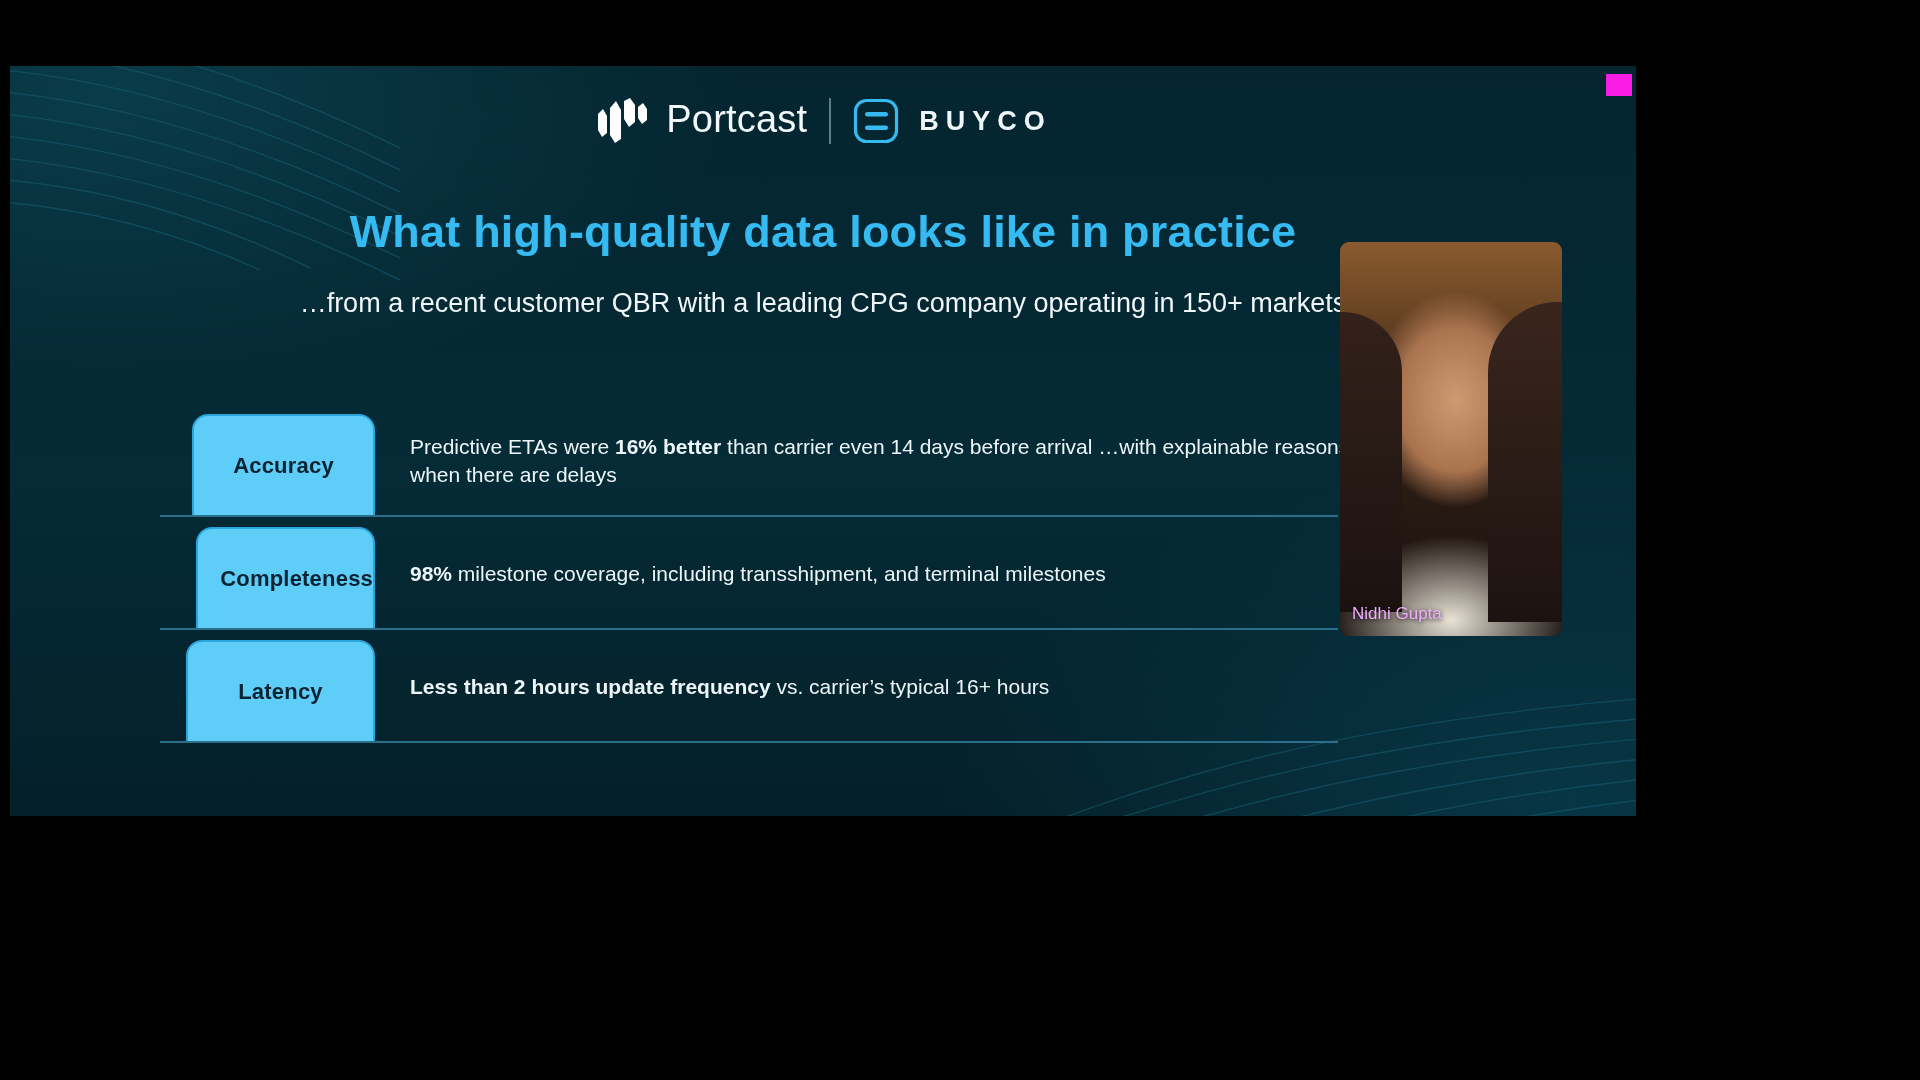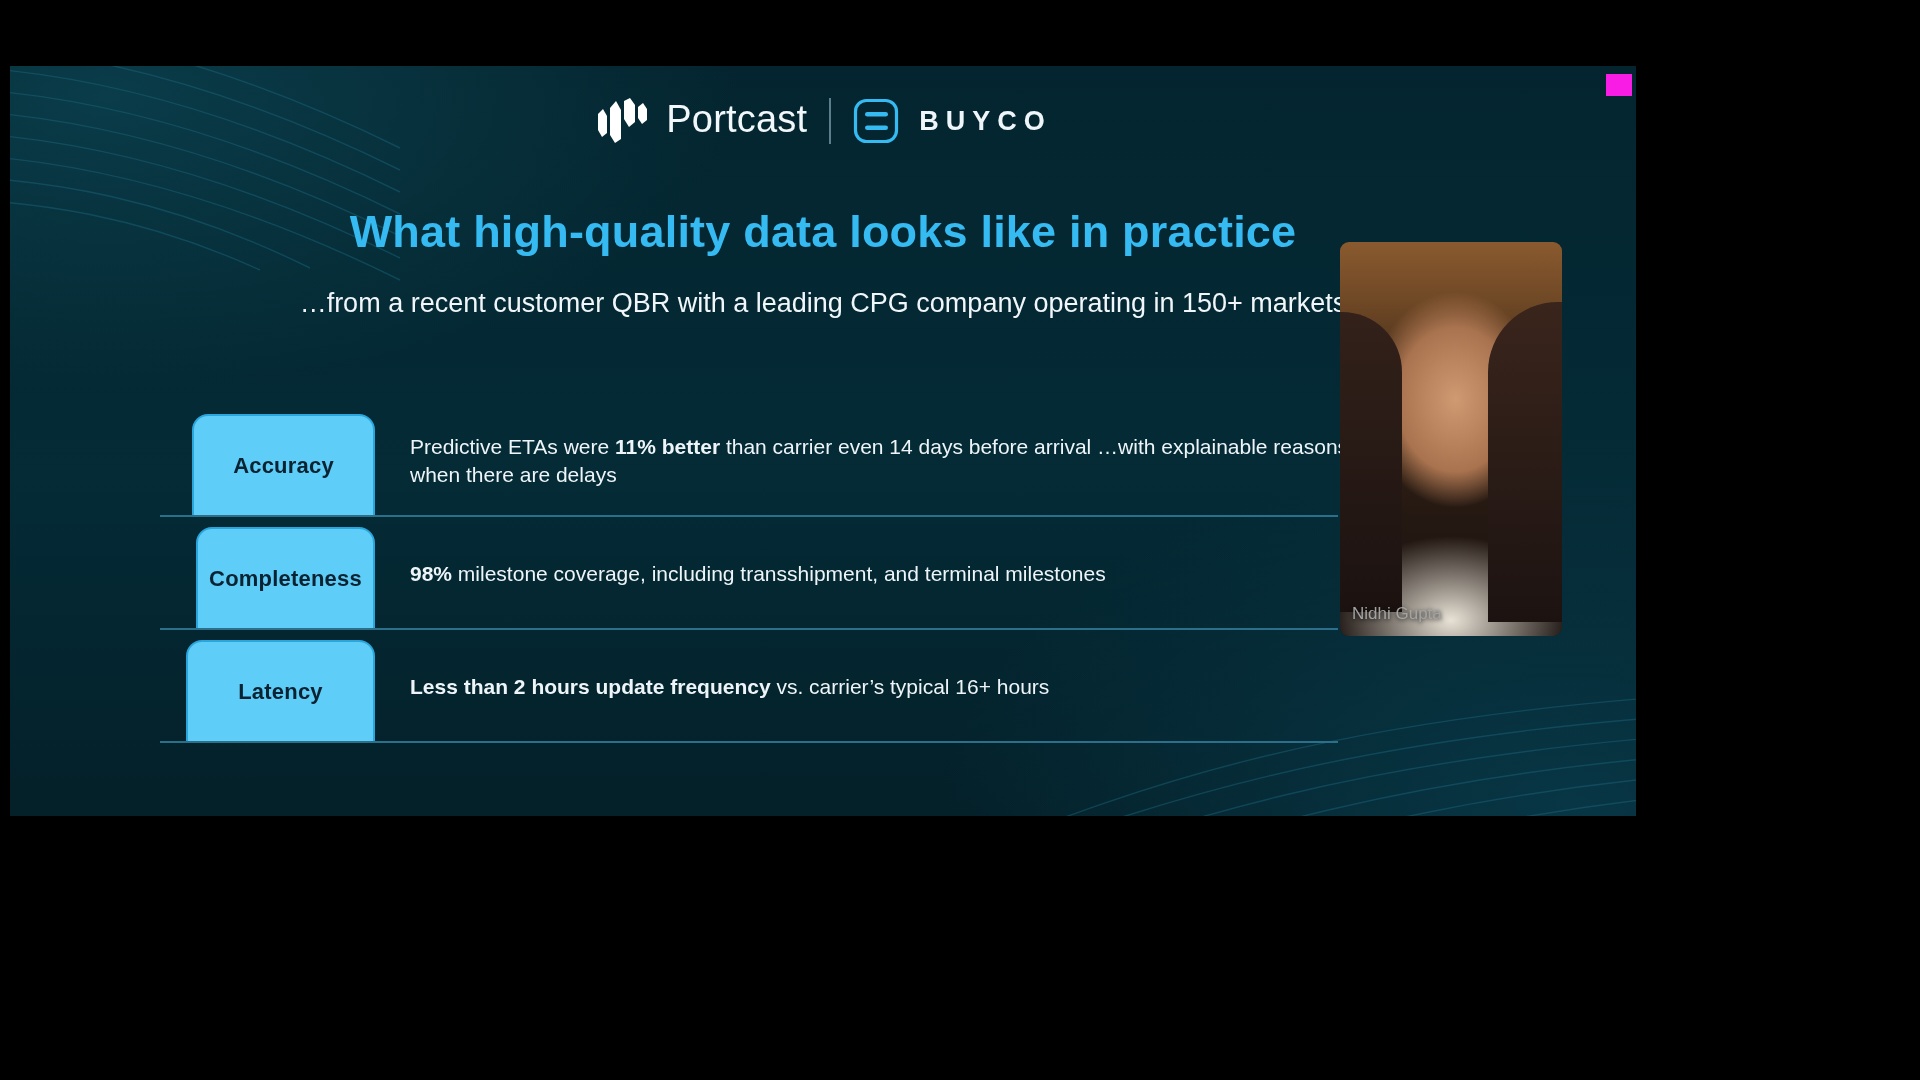--- a/index.html
+++ b/index.html
@@ -92,21 +92,21 @@
   .row-rule {
     position:absolute; left:0; right:72px; bottom:0;
     height:2px; background:#2b6f8a;
   }
 
   #row-accuracy     { height:113px; }
   #row-completeness { height:113px; }
   #row-latency      { height:113px; }
 
   #row-accuracy .pill     { left:32px; }
-  #row-completeness .pill { left:36px; }
+  #row-completeness .pill { left:36px;justify-content:flex-end; }
   #row-latency .pill      { left:26px; }
 
   
   #webcam {
     position:absolute; left:1340px; top:242px;
     width:222px; height:394px;
     border-radius:9px; overflow:hidden;
     background:#2a1c13;
   }
   #webcam-video {
@@ -121,21 +121,21 @@
     background:linear-gradient(180deg,#33211a,#1b1210);
     border-top-right-radius:60px;
   }
   #webcam-hair-right {
     position:absolute; right:0; top:60px; width:74px; height:320px;
     background:linear-gradient(180deg,#3a251c,#1c1311);
     border-top-left-radius:70px;
   }
   #webcam-name {
     position:absolute; left:12px; bottom:12px;
-    color:#a3a3a3; font-size:17px; font-weight:500;
+    color:#f0abfc; font-size:17px; font-weight:500;
     text-shadow:0 1px 4px rgba(0,0,0,.85);
   }
 </style>
 </head>
 <body>
 
 <div id="stage">
 
   <div id="slide">
 
@@ -199,21 +199,21 @@
 
     <div id="rows">
 
       <div class="row" id="row-accuracy">
         <div class="pill-col">
           <div class="pill">
             <span class="pill-label">Accuracy</span>
           </div>
         </div>
         <div class="body-col">
-          <div class="body-line"><span>Predictive ETAs were </span><b>11% better</b><span> than carrier even 14 days before arrival …with explainable reasons when there are delays</span></div>
+          <div class="body-line"><span>Predictive ETAs were </span><b>16% better</b><span> than carrier even 14 days before arrival …with explainable reasons when there are delays</span></div>
         </div>
         <div class="row-rule"></div>
       </div>
 
       <div class="row" id="row-completeness">
         <div class="pill-col">
           <div class="pill">
             <span class="pill-label">Completeness</span>
           </div>
         </div>

